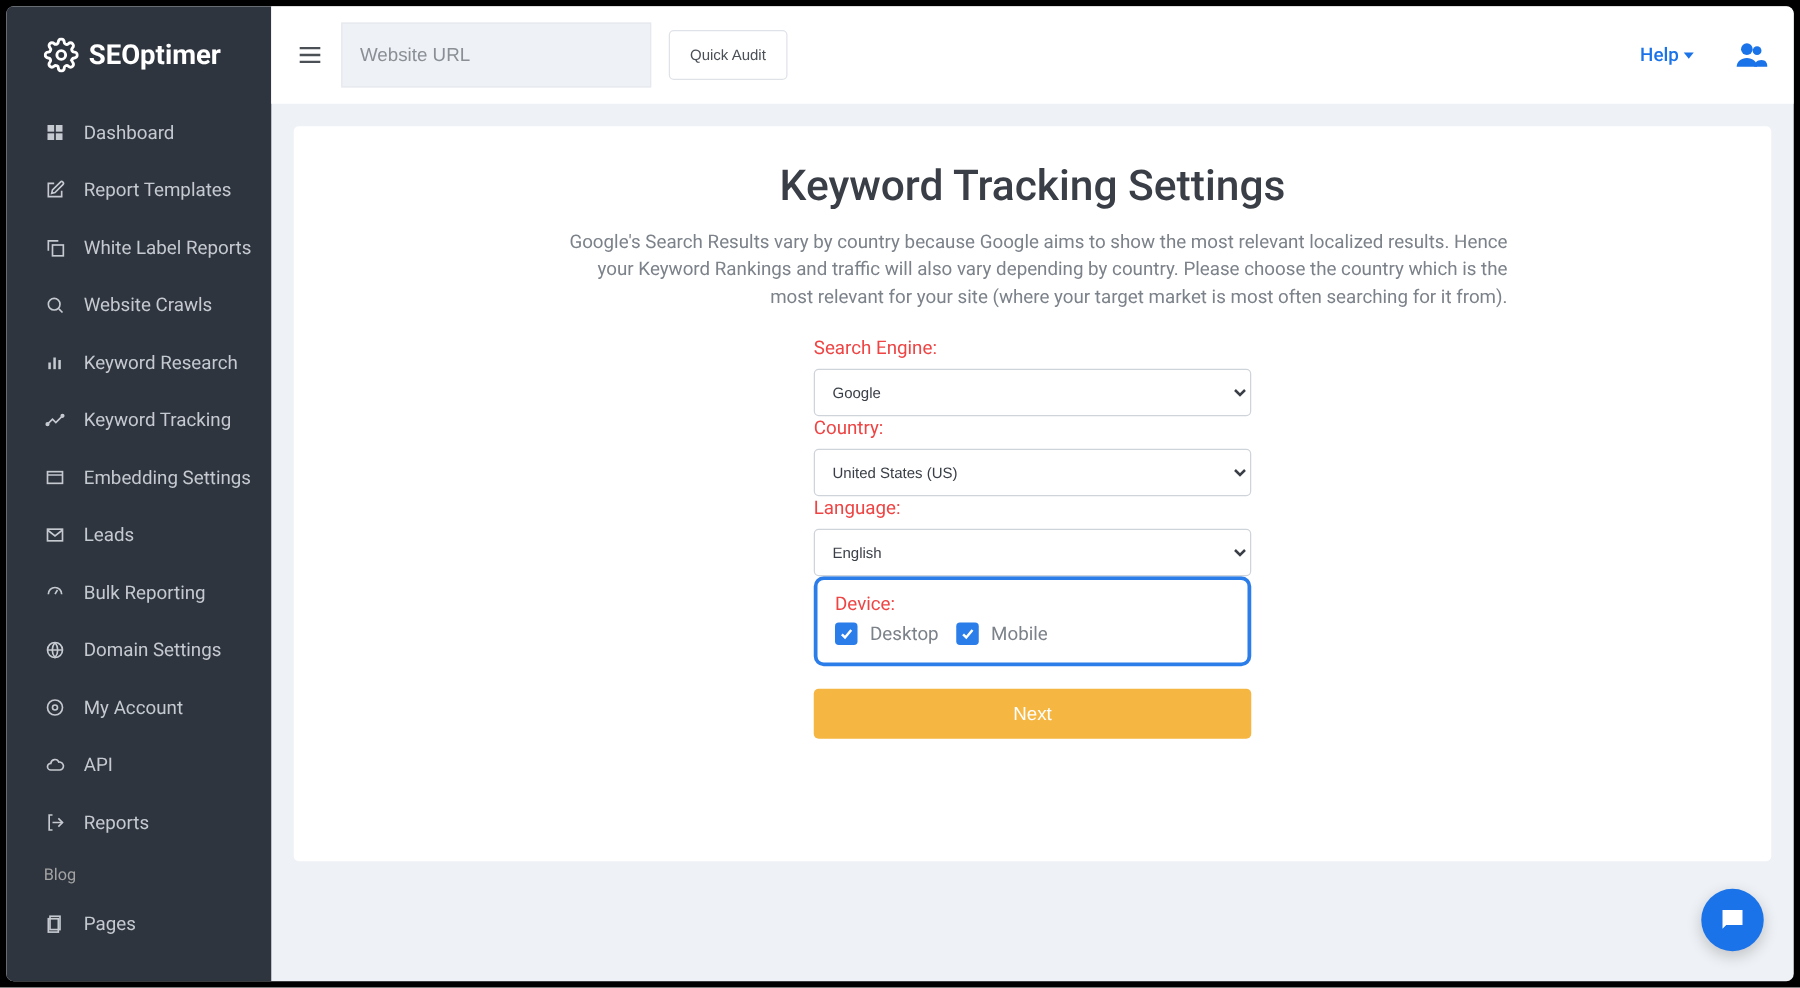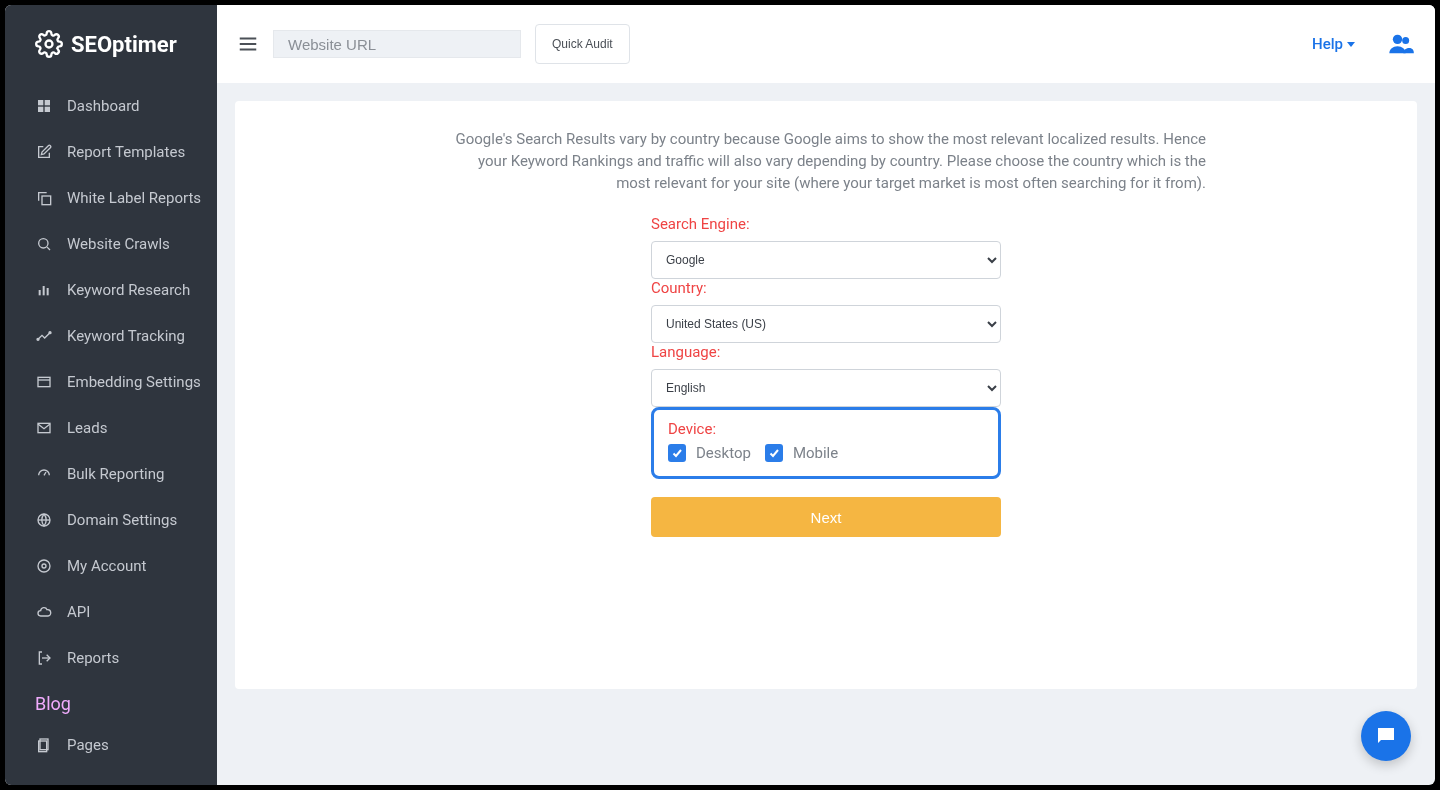--- a/index.html
+++ b/index.html
@@ -51,41 +51,41 @@
   height: 46px;
   padding-left: 30px;
   gap: 14px;
   color: #c5c9d0;
   cursor: pointer;
   font-size: 15px;
 }
 .nav-item .nav-icon { width: 18px; display:flex; align-items:center; justify-content:center; }
 .nav-section {
   padding: 12px 0 8px 30px;
-  font-size: 18px;
-  color: #f0abfc;
+  font-size: 13px;
+  color: #a3a3a3;
 }
 
 .main {
   flex: 1;
   display: flex;
   flex-direction: column;
 }
 .topbar {
   height: 78px;
   background: #fff;
   display: flex;
   align-items: center;
   padding: 0 20px;
   gap: 14px;
 }
 .hamburger { cursor:pointer; display:flex; align-items:center; }
 .url-input {
   width: 248px;
-  height: 28px;
+  height: 52px;
   border: 1px solid #e5e8ec;
   background: #eef1f5;
   border-radius: 0;
   padding: 0 14px;
   font-size: 15px;
   color: #444;
 }
 .url-input::placeholder { color: #8a8f96; }
 .quick-audit {
   height: 40px;
@@ -383,20 +383,21 @@
             <circle cx="9" cy="8" r="4"></circle>
             <circle cx="16" cy="9" r="3"></circle>
             <path d="M2 20c0-3.3 3.1-6 7-6s7 2.7 7 6"></path>
             <path d="M14 20c0-2.5 2-4.5 5-4.5s4 2 4 4.5"></path>
           </svg>
       </span>
     </div>
 
     <div class="content">
       <div class="card">
+        <h1 class="page-title">Keyword Tracking Settings</h1>
         <p class="page-desc">Google's Search Results vary by country because Google aims to show the most relevant localized results. Hence your Keyword Rankings and traffic will also vary depending by country. Please choose the country which is the most relevant for your site (where your target market is most often searching for it from).</p>
 
         <div class="form-wrap">
           <label class="form-label">Search Engine:</label>
           <select class="form-select">
             <option>Google</option>
           </select>
 
           <label class="form-label">Country:</label>
           <select class="form-select">

